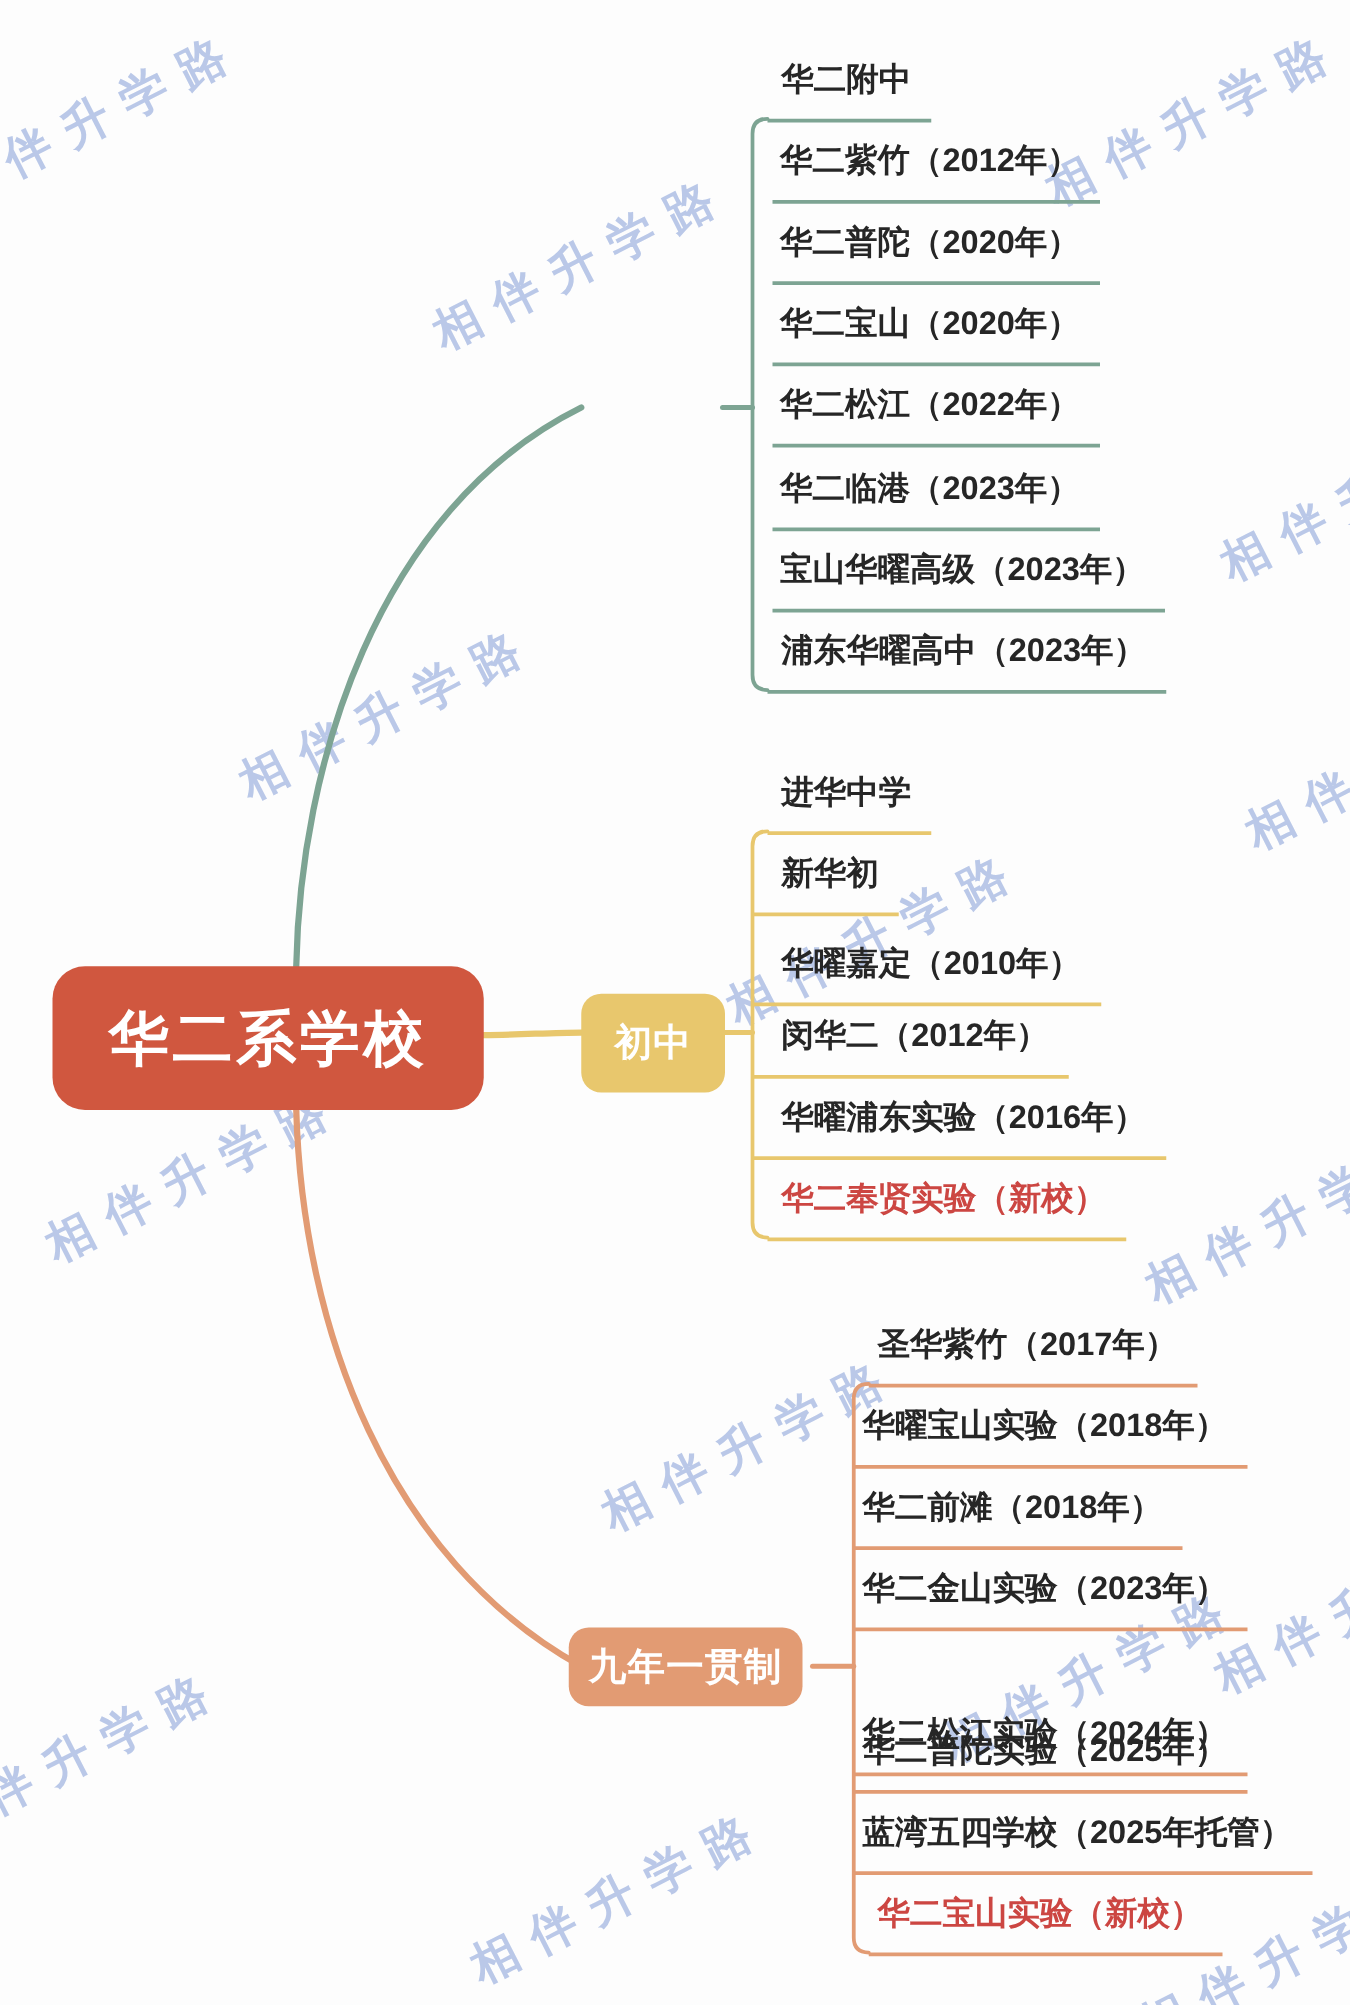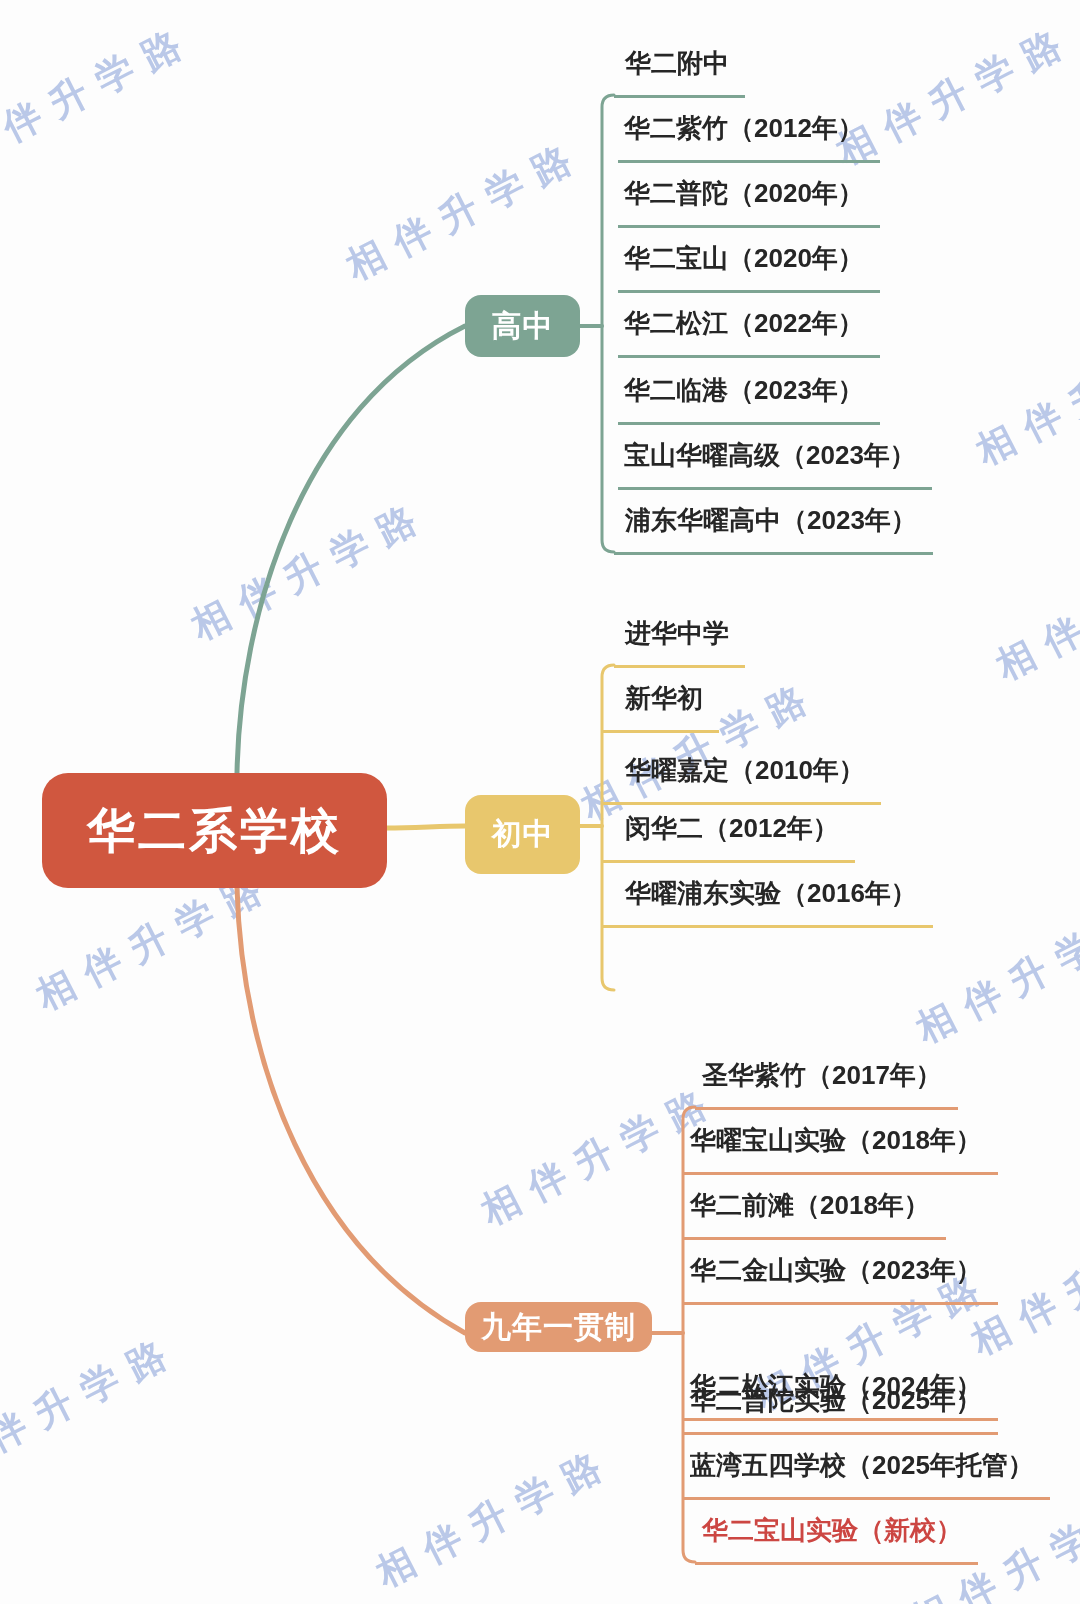--- a/index.html
+++ b/index.html
@@ -57,21 +57,21 @@
   .item.highlight{color:var(--new-red);}
   
   .bnode{
     position:absolute;z-index:3;
     display:flex;align-items:center;justify-content:center;
     color:#fff;font-weight:bold;font-size:30px;
     border-radius:16px;letter-spacing:1px;
   }
   #node-high{left:465px;top:295px;width:115px;height:62px;background:var(--green);}
   #node-middle{left:465px;top:795px;width:115px;height:79px;background:var(--yellow);}
-  #node-nine{left:465px;top:1302px;width:187px;height:50px;background:var(--orange);text-align:right;}
+  #node-nine{left:455px;top:1302px;width:187px;height:63px;background:var(--orange);text-align:right;}
   
   #root-node{
     position:absolute;z-index:3;
     left:42px;top:773px;width:345px;height:115px;
     background:var(--root-red);
     border-radius:26px;
     display:flex;align-items:center;justify-content:center;
     color:#fff;font-weight:bold;font-size:48px;letter-spacing:3px;
   }
 </style>
@@ -106,38 +106,38 @@
     <path class="s-yellow w4" d="M578 826 L602 826"></path>
     <path class="s-orange w4" d="M650 1333 L683 1333"></path>
 
     <path class="s-green w3" d="M614 95 Q602 95 602 107 L602 540 Q602 552 614 552"></path>
     <path class="s-yellow w3" d="M614 665 Q602 665 602 677 L602 978 Q602 990 614 990"></path>
     <path class="s-orange w3" d="M695 1107 Q683 1107 683 1119 L683 1550 Q683 1562 695 1562"></path>
   </svg>
 
   <div id="root-node">华二系学校</div>
 
-  <div class="bnode" id="node-high">高中</div>
   <div class="bnode" id="node-middle">初中</div>
   <div class="bnode" id="node-nine">九年一贯制</div>
 
   <div class="item g cap" style="top:41px">华二附中</div>
   <div class="item g" style="top:106px">华二紫竹（2012年）</div>
   <div class="item g" style="top:171px">华二普陀（2020年）</div>
   <div class="item g" style="top:236px">华二宝山（2020年）</div>
   <div class="item g" style="top:301px">华二松江（2022年）</div>
   <div class="item g" style="top:368px">华二临港（2023年）</div>
   <div class="item g" style="top:433px">宝山华曜高级（2023年）</div>
   <div class="item g cap" style="top:498px">浦东华曜高中（2023年）</div>
 
   <div class="item y cap" style="top:611px">进华中学</div>
   <div class="item y" style="top:676px">新华初</div>
   <div class="item y" style="top:748px">华曜嘉定（2010年）</div>
   <div class="item y" style="top:806px">闵华二（2012年）</div>
   <div class="item y" style="top:871px">华曜浦东实验（2016年）</div>
+  <div class="item y cap highlight" style="top:936px">华二奉贤实验（新校）</div>
 
   <div class="item o cap" style="top:1053px">圣华紫竹（2017年）</div>
   <div class="item o" style="top:1118px">华曜宝山实验（2018年）</div>
   <div class="item o" style="top:1183px">华二前滩（2018年）</div>
   <div class="item o" style="top:1248px">华二金山实验（2023年）</div>
   <div class="item o" style="top:1364px">华二松江实验（2024年）</div>
   <div class="item o" style="top:1378px">华二普陀实验（2025年）</div>
   <div class="item o" style="top:1443px">蓝湾五四学校（2025年托管）</div>
   <div class="item o cap highlight" style="top:1508px">华二宝山实验（新校）</div>
 

